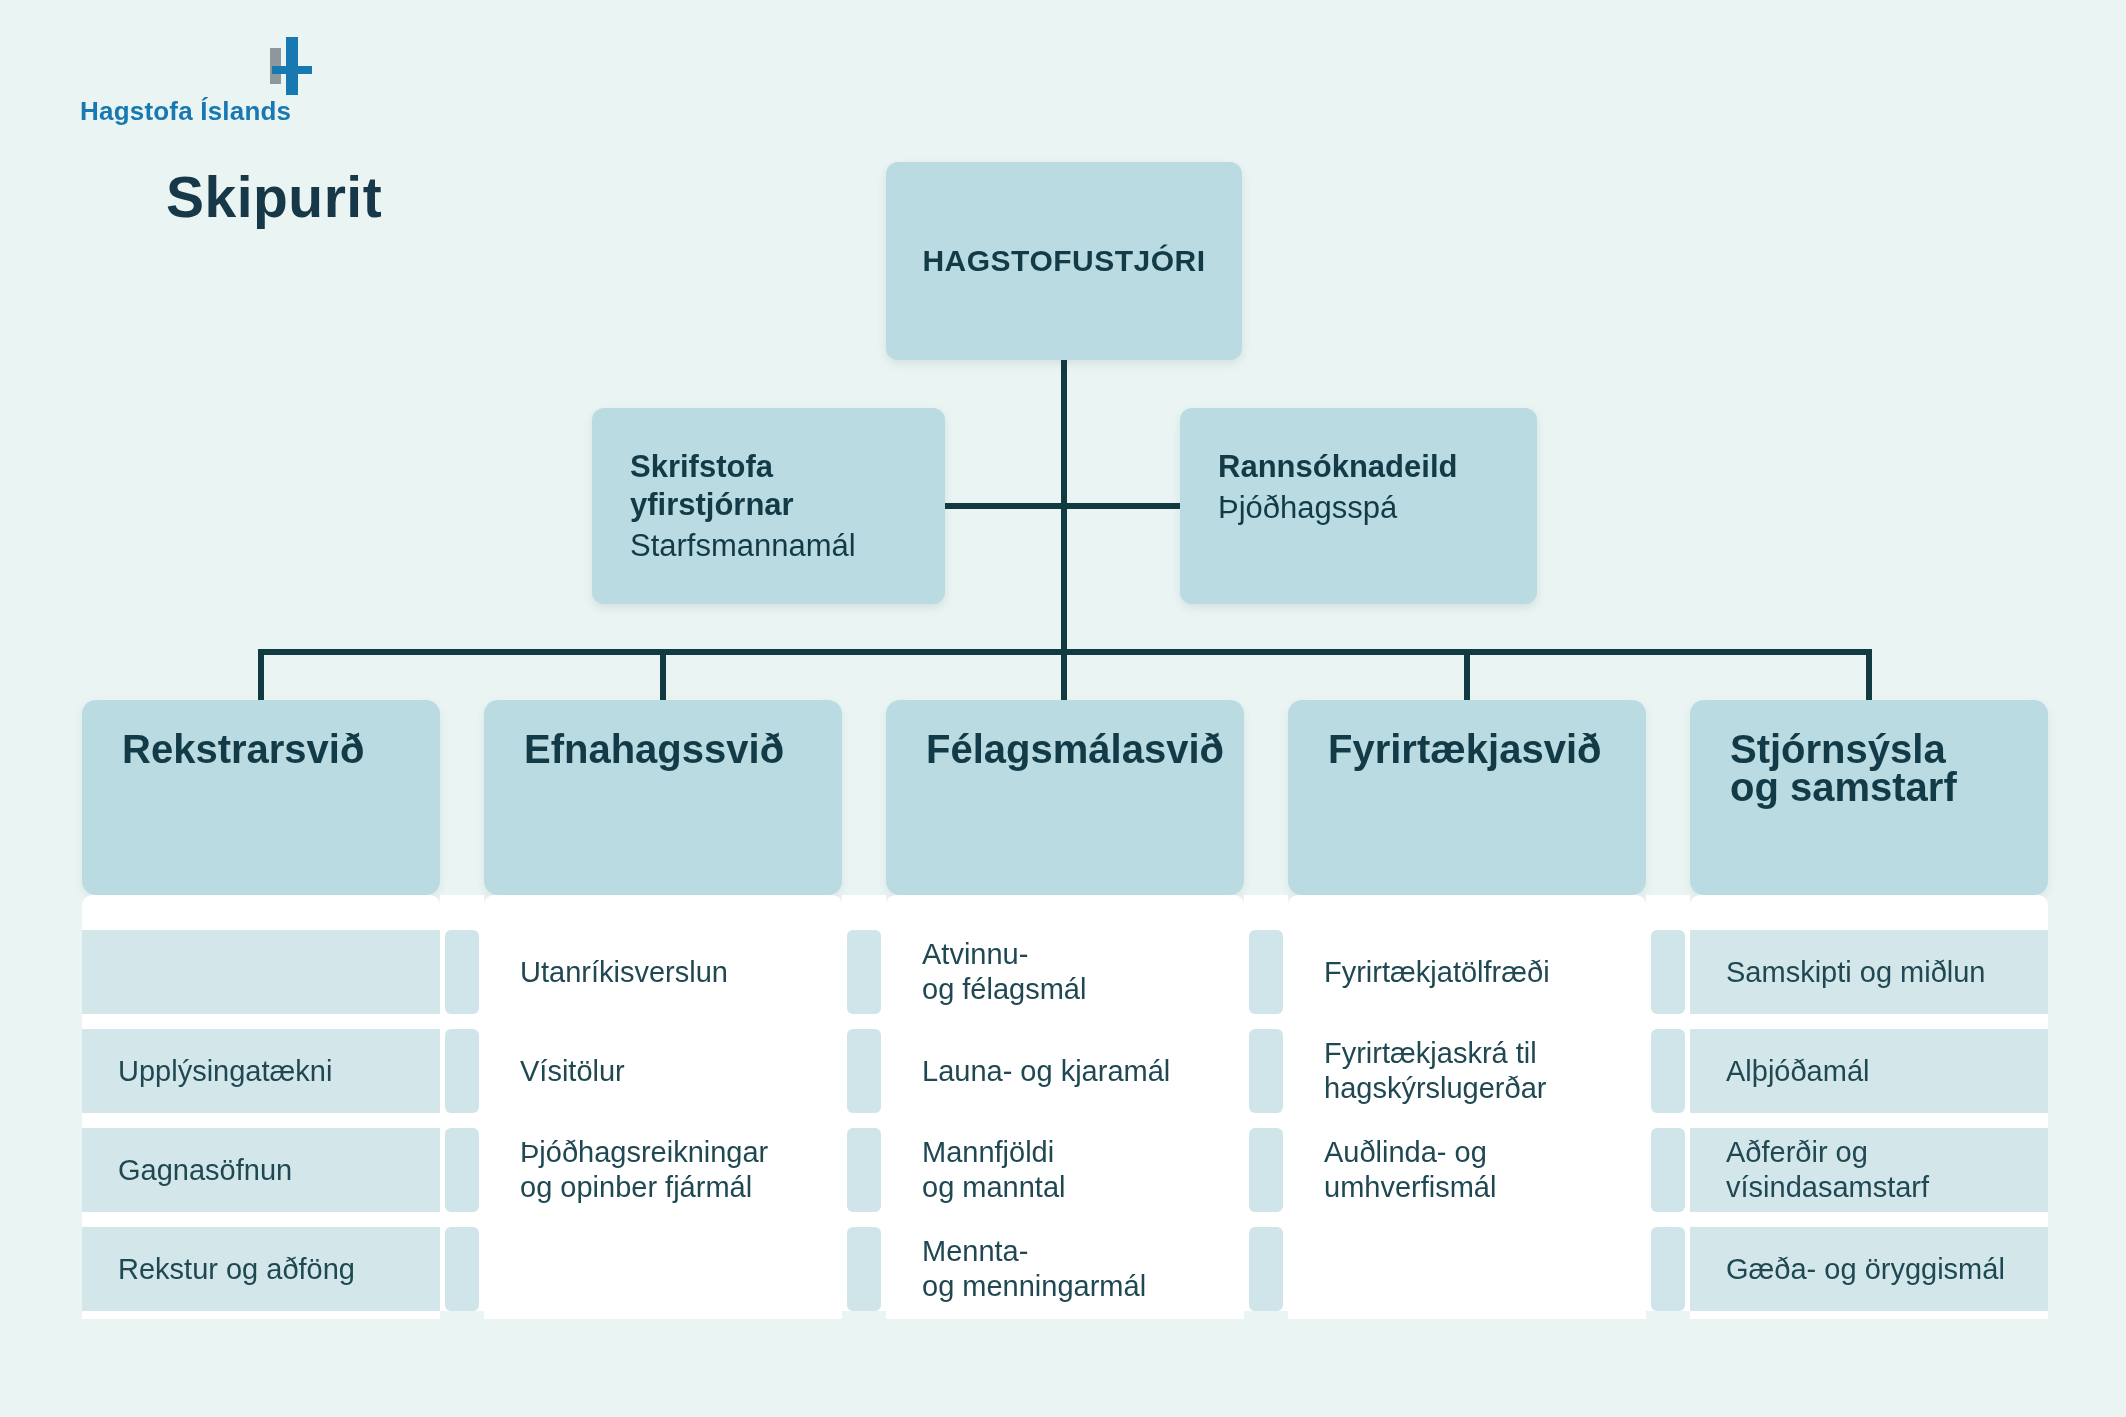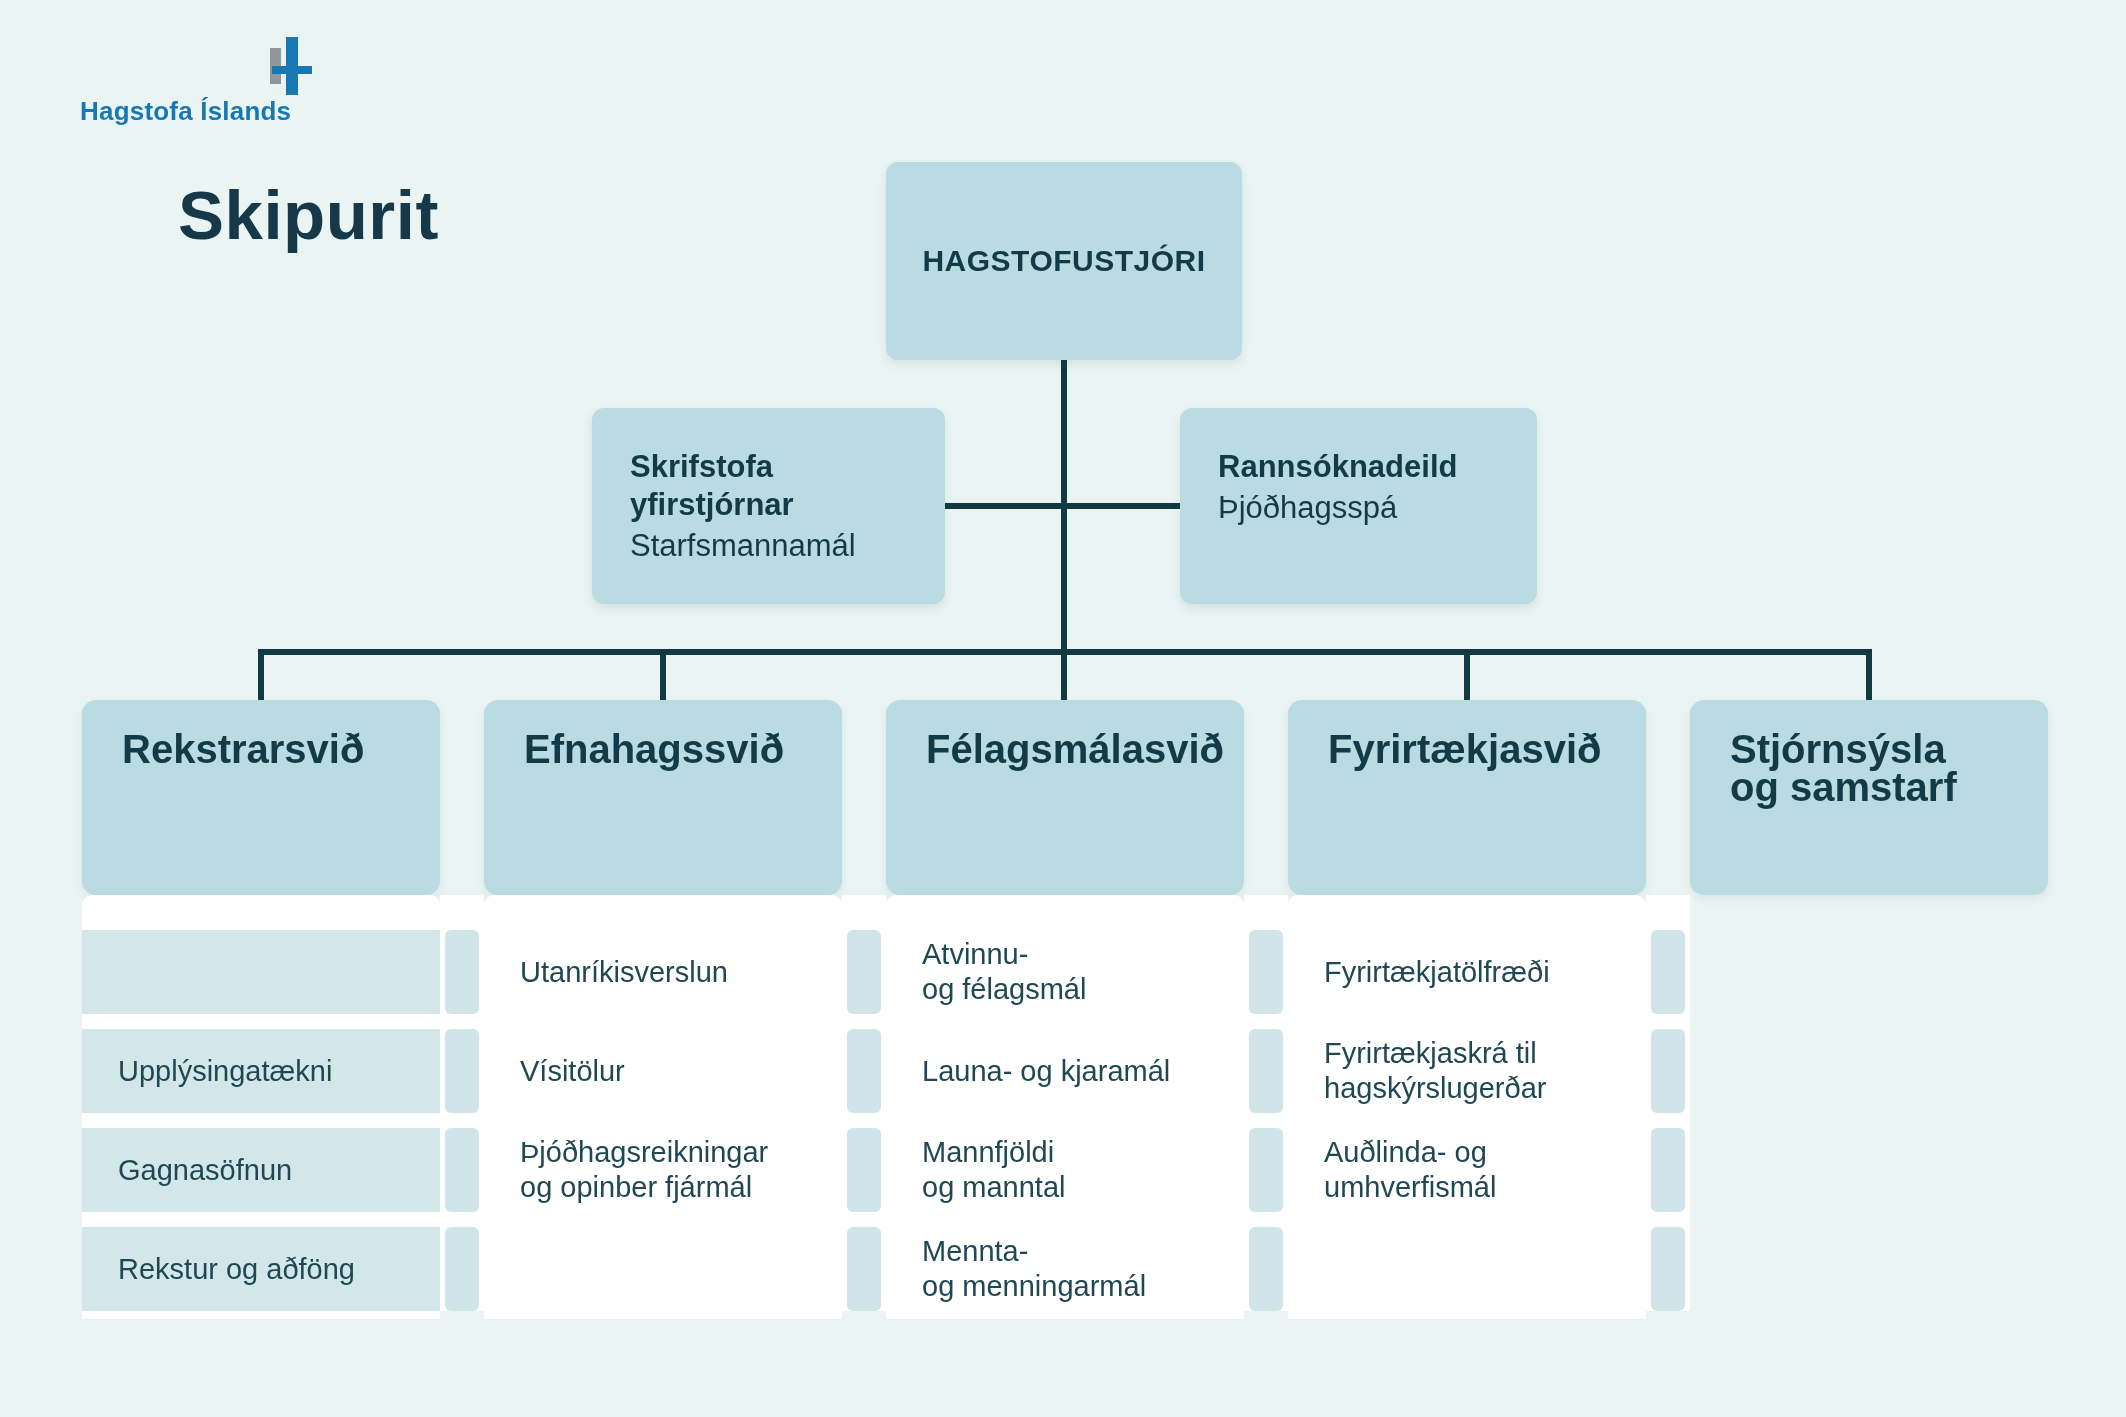--- a/index.html
+++ b/index.html
@@ -13,22 +13,22 @@
   .logo-bar { position:absolute; }
   .logo-bar.gray { left:270px; top:48px; width:11px; height:36px; background:#8e979b; }
   .logo-bar.bluev { left:286px; top:37px; width:12px; height:58px; background:#1879b2; }
   .logo-bar.blueh { left:272px; top:66px; width:40px; height:8px; background:#1879b2; }
   .logo-text {
     position:absolute; left:80px; top:96px;
     font-size:26px; font-weight:bold; color:#1879b2; letter-spacing:0.2px;
   }
   
   .page-title {
-    position:absolute; left:166px; top:164px; margin:12px;
-    font-size:69px; font-weight:800; color:#163848; letter-spacing:0.5px;
+    position:absolute; left:166px; top:164px; margin:0;
+    font-size:57px; font-weight:800; color:#163848; letter-spacing:0.5px;
   }
   
   .line { position:absolute; background:#123a41; }
   .line.center-v { left:1061px; top:360px; width:6px; height:340px; }
   .line.mid-h    { left:945px;  top:503px; width:235px; height:6px; }
   .line.dist-h   { left:258px;  top:649px; width:1614px; height:6px; }
   .line.stub     { top:651px; width:6px; height:49px; }
   
   .node {
     position:absolute; background:#badbe2; border-radius:12px;
@@ -172,15 +172,26 @@
   </div>
 
   <div class="card" style="left:1288px">
     <div class="item r0">Fyrirtækjatölfræði</div>
     <div class="item r2">Auðlinda- og
 umhverfismál</div>
     <div class="item r1">Fyrirtækjaskrá til
 hagskýrslugerðar</div>
   </div>
 
+  <div class="card" style="left:1690px">
+    <div class="stripe r0"></div>
+    <div class="stripe r1"></div>
+    <div class="stripe r2"></div>
+    <div class="stripe r3"></div>
+    <div class="item r0">Samskipti og miðlun</div>
+    <div class="item r1">Alþjóðamál</div>
+    <div class="item r2">Aðferðir og
+vísindasamstarf</div>
+    <div class="item r3">Gæða- og öryggismál</div>
+  </div>
 
   <div class="bottom-bar"></div>
 </div>
 
 </body></html>

